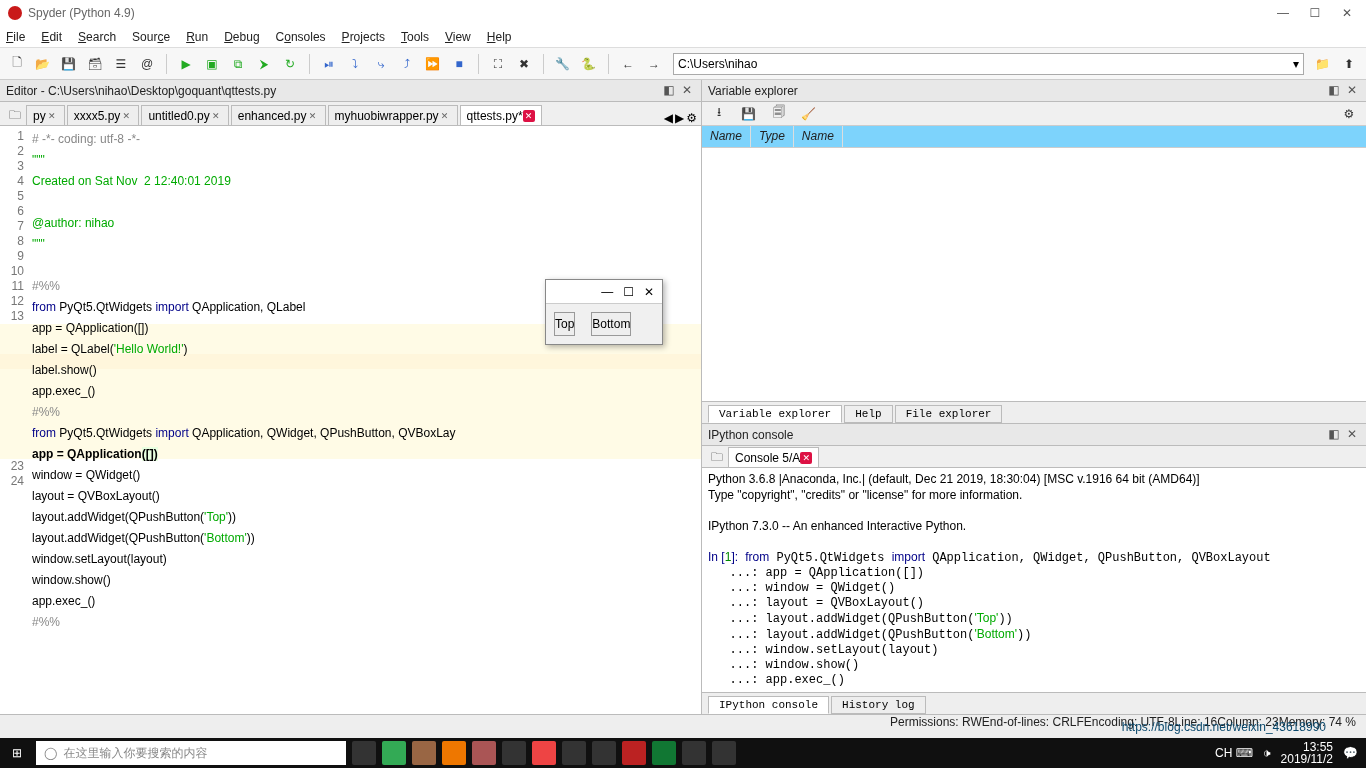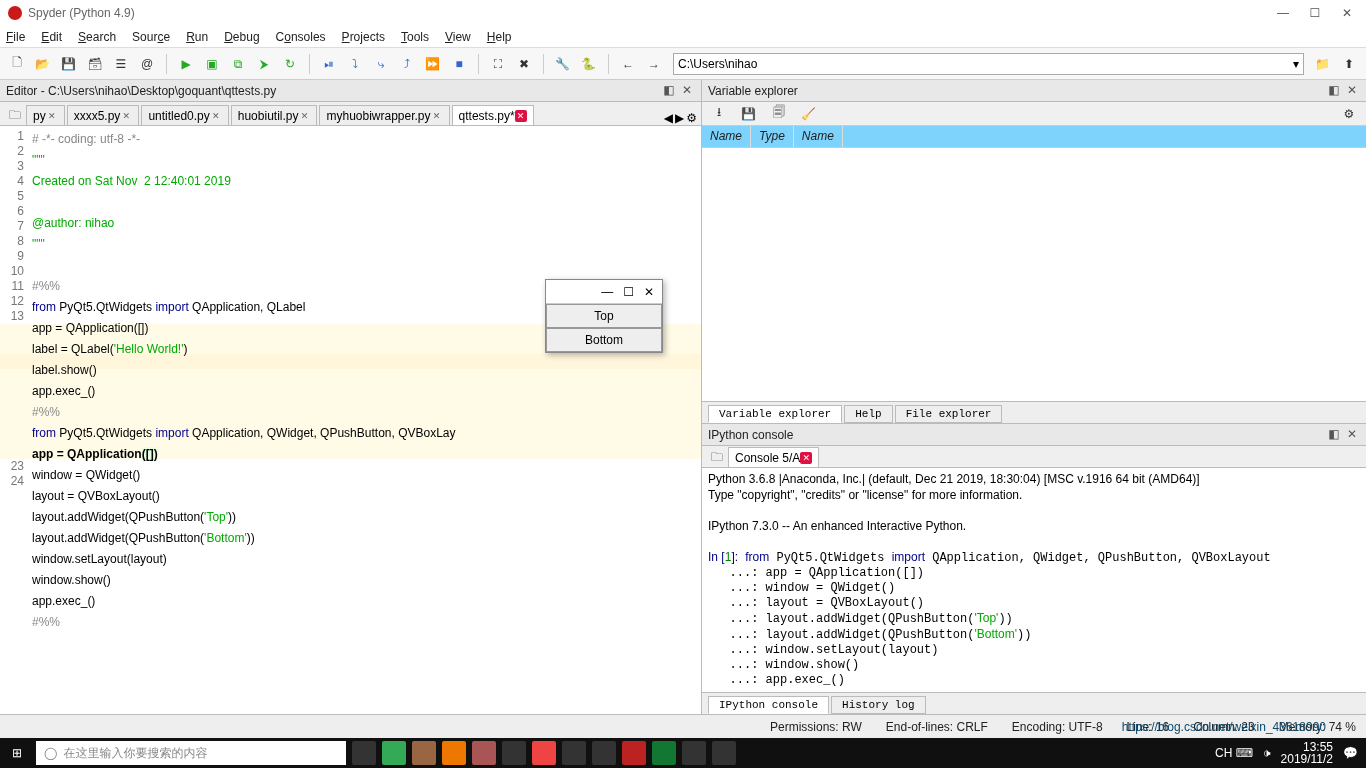--- a/index.html
+++ b/index.html
@@ -39,32 +39,32 @@
 .hlcur{background:#e8ffe0;}
 .varexp { flex:1; background:#fff; }
 .vtool { height:24px; display:flex; align-items:center; padding:0 6px; gap:8px; border-bottom:1px solid #ccc;}
 .vhdr { height:22px; display:flex; border-bottom:1px solid #ccc; background:#7dd3fc;font-style:italic;}
 .vhdr div { padding:3px 8px; border-right:1px solid #ddd; color:#222;}
 .btabs { height:22px; display:flex; align-items:end; padding:0 6px; background:#eee; border-top:1px solid #bbb; gap:2px;}
 .btab { padding:2px 10px; border:1px solid #bbb; background:#eee; font-family:"Courier New",monospace; font-size:11px; cursor:pointer;}
 .btab.active { background:#fff; border-bottom:1px solid #fff; }
 .ipy { flex:1; display:flex; flex-direction:column; border-top:1px solid #bbb;}
 .console { flex:1; background:#fff; font-family:Consolas,"Courier New",monospace; font-size:12px; padding:4px 6px; line-height:15px; white-space:pre-wrap; overflow:hidden; color:#000;}
-.status { height:24px; background:#eee; border-top:1px solid #bbb; display:flex; align-items:center; padding:0 10px; gap:24px; font-size:11px; color:#222;}
+.status { height:24px; background:#eee; border-top:1px solid #bbb; display:flex; align-items:flex-start; padding:0 10px; font-size:11px; color:#222;}
 .status .sp{flex:1;}
 .taskbar { height:30px; background:#101010; display:flex; align-items:center; color:#fff; position:relative;}
 .taskbar .start { width:34px; height:100%; display:flex; align-items:center; justify-content:center; }
 .taskbar .search { width:310px; height:24px; background:#fff; color:#888; display:flex; align-items:center; padding:0 8px; margin-left:2px; gap:6px;}
 .tray { margin-left:auto; display:flex; align-items:center; gap:10px; padding:0 8px; font-size:11px;}
 .tbico { width:24px; height:24px; background:#333; border-radius:2px; margin-left:6px;}
 
 .qtwin { position:absolute; left:545px; top:153px; width:118px; background:#f0f0f0; border:1px solid #888; box-shadow:2px 2px 6px rgba(0,0,0,.3); z-index:50;}
 .qtwin .qtt { height:24px; background:#fff; display:flex; align-items:center; justify-content:flex-end; gap:10px; padding:0 8px; border-bottom:1px solid #ccc;}
 .qtwin .qtt span{cursor:pointer;}
-.qtwin .qtbody { padding:0; display:flex; flex-direction:column; gap:0;}
+.qtwin .qtbody { padding:8px; display:flex; gap:16px;}
 .qtwin button { height:24px; background:#eee; border:1px solid #999; cursor:pointer; font-family:inherit;}
 .watermark{position:absolute; right:40px; bottom:34px; color:#0c4a6e; font-size:12px; z-index:60;}
 </style>
 </head>
 <body>
 
 <div class="titlebar">
   <div class="spy-icon"></div>
   <div class="title">Spyder (Python 4.9)</div>
   <div class="winbtns">
@@ -142,21 +142,21 @@
         </div>
       <div class="tab">
           <span>xxxx5.py</span>
           <span class="x">✕</span>
         </div>
       <div class="tab">
           <span>untitled0.py</span>
           <span class="x">✕</span>
         </div>
       <div class="tab">
-          <span>huobiutil.py</span>
+          <span>enhanced.py</span>
           <span class="x">✕</span>
         </div>
       <div class="tab">
           <span>myhuobiwrapper.py</span>
           <span class="x">✕</span>
         </div>
       <div class="tab active">
           <span>qttests.py*</span>
           <span class="x red">✕</span>
         </div>

